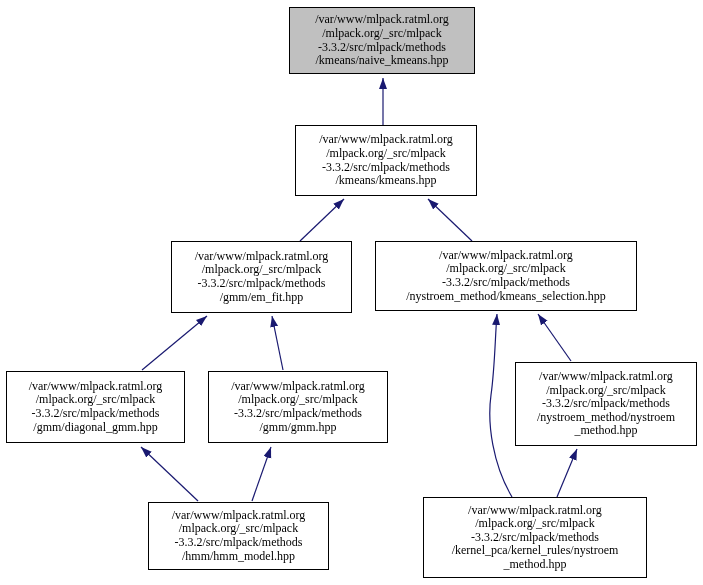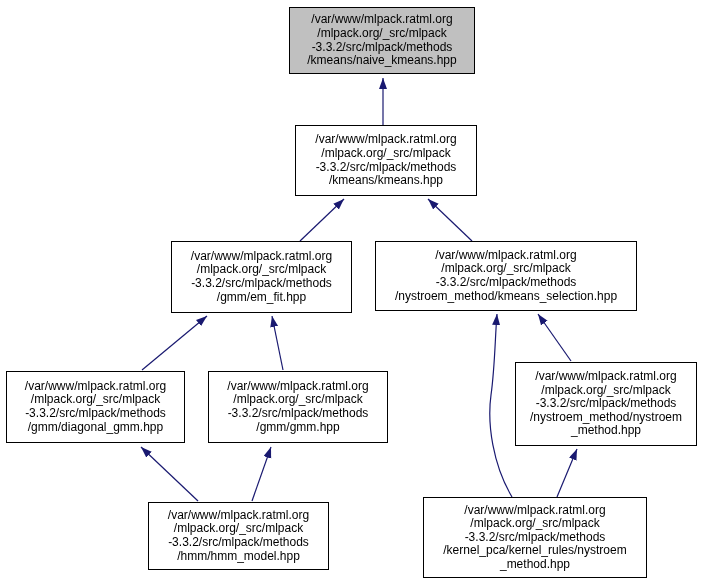--- a/index.html
+++ b/index.html
@@ -5,21 +5,21 @@
   html, body {
     margin: 0;
     padding: 0;
     background: #ffffff;
   }
   #canvas {
     position: relative;
     width: 703px;
     height: 585px;
     background: #ffffff;
-    font-family: Liberation Sans, sans-serif;
+    font-family: Liberation Serif, serif;
     overflow: hidden;
   }
   #edges {
     position: absolute;
     left: 0;
     top: 0;
     width: 703px;
     height: 585px;
   }
   .node {

